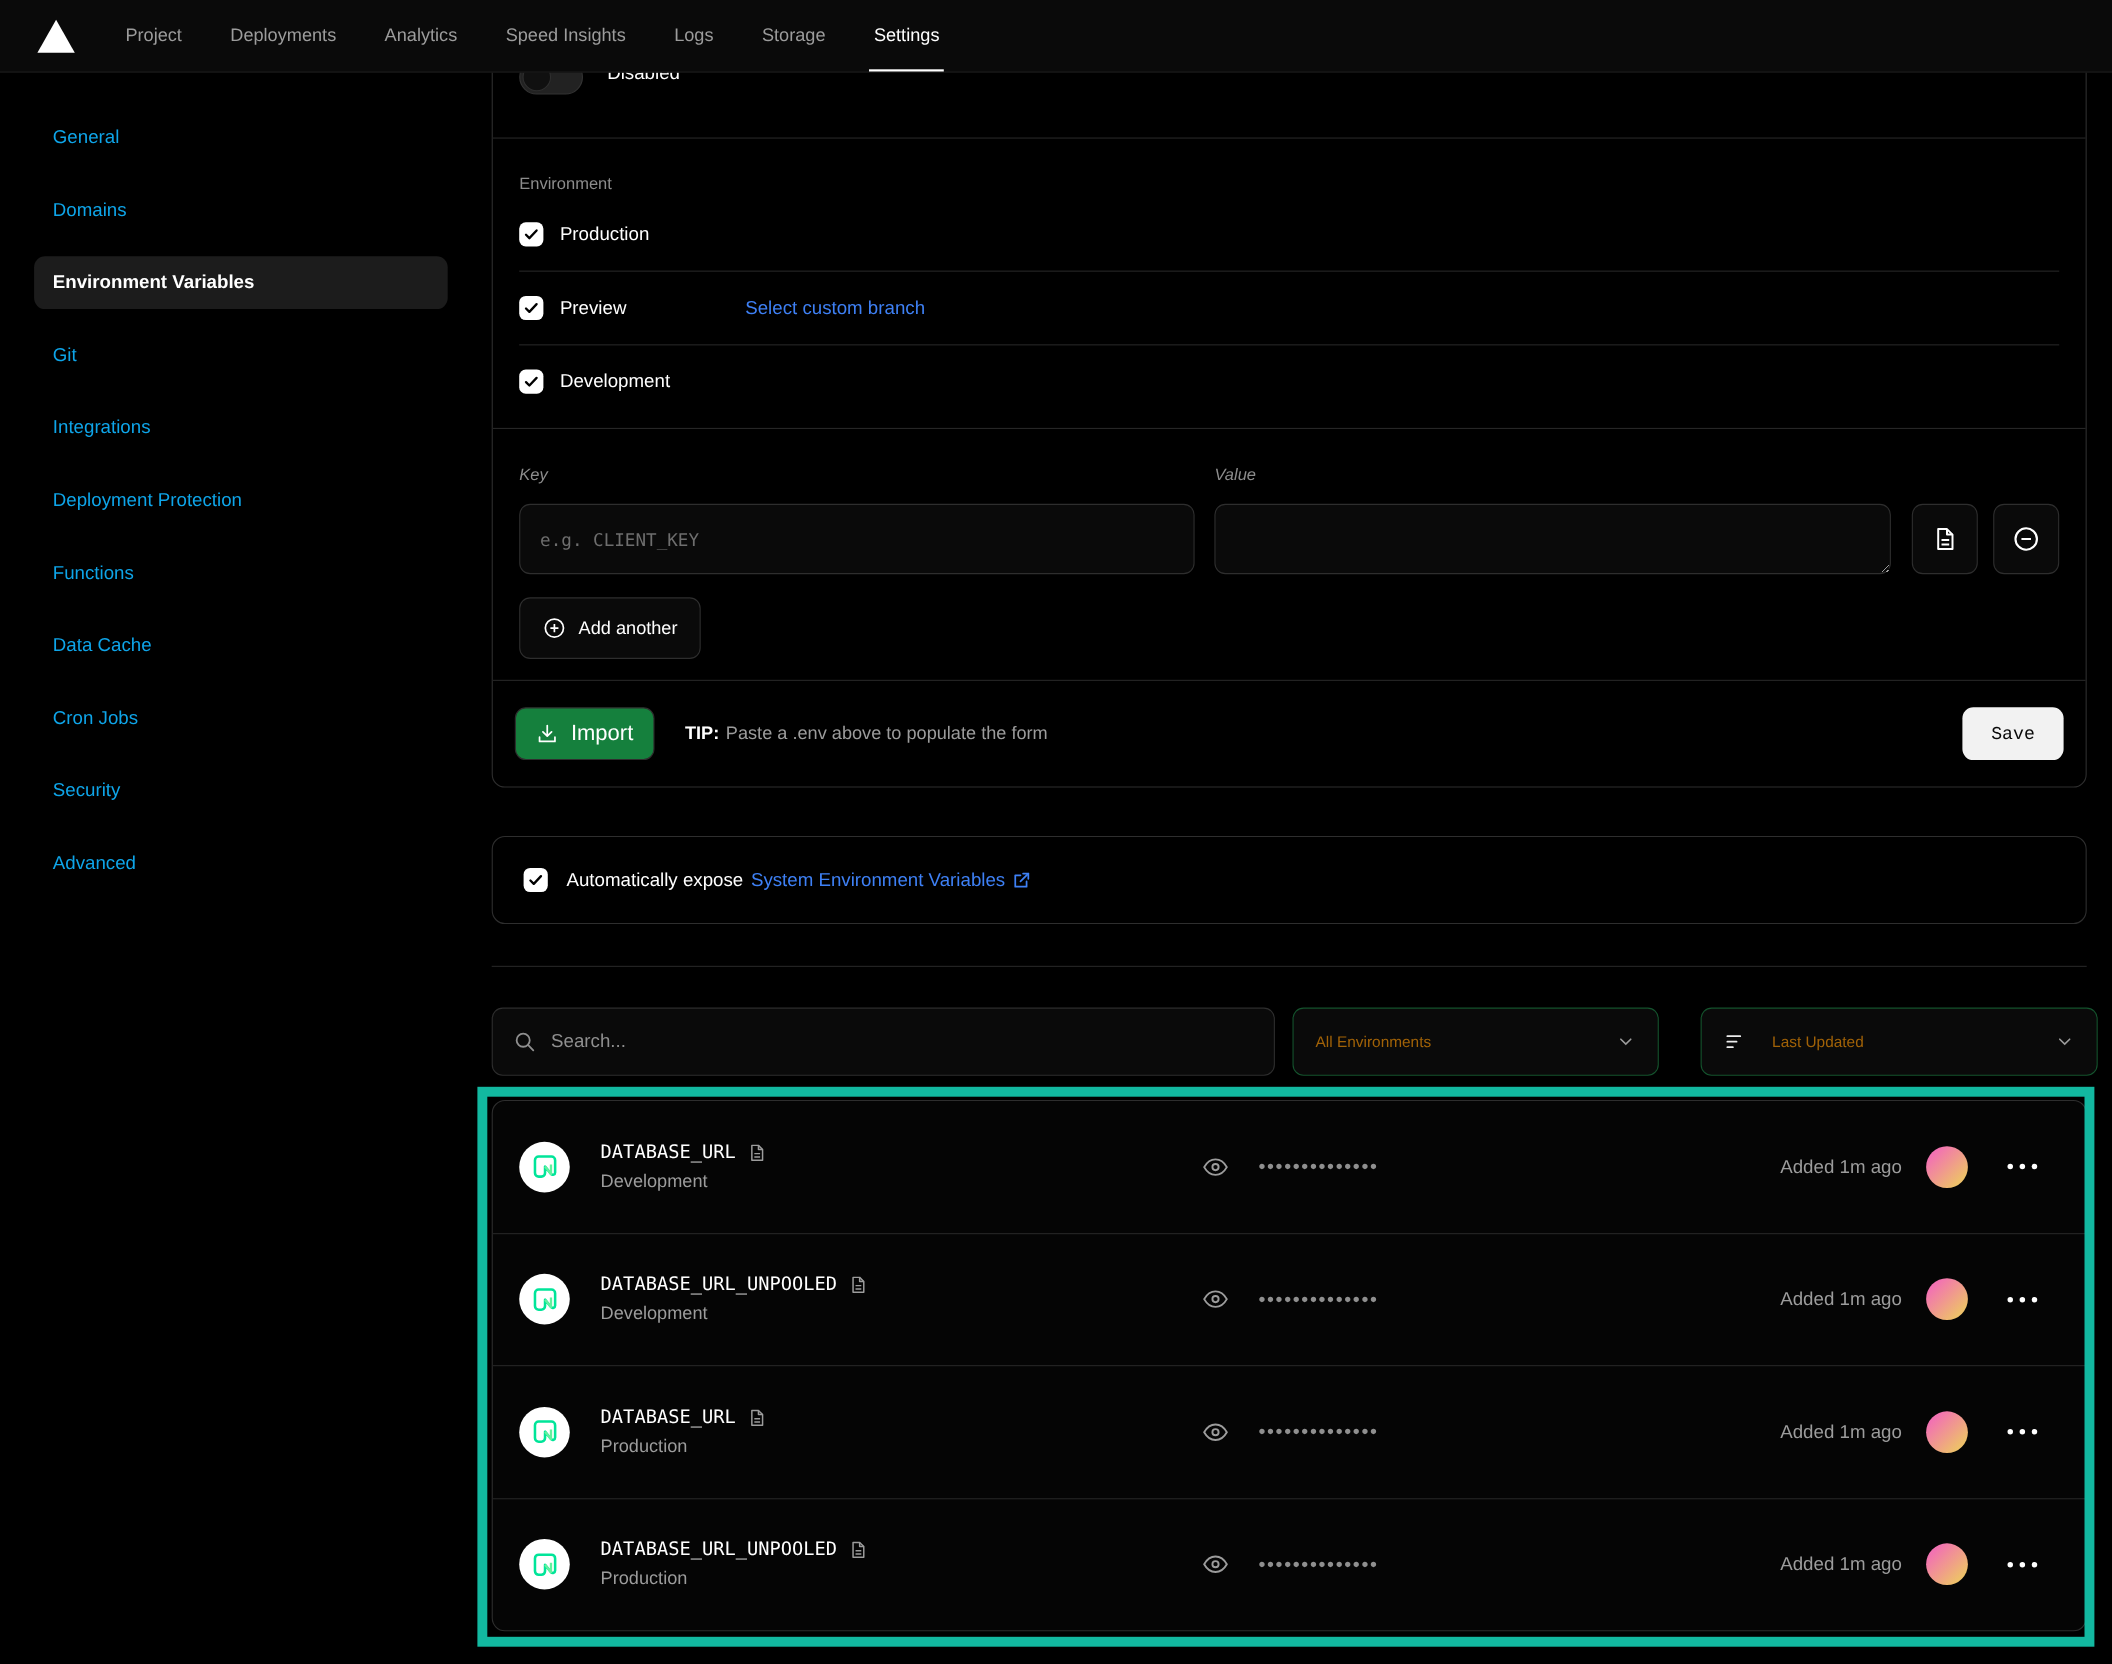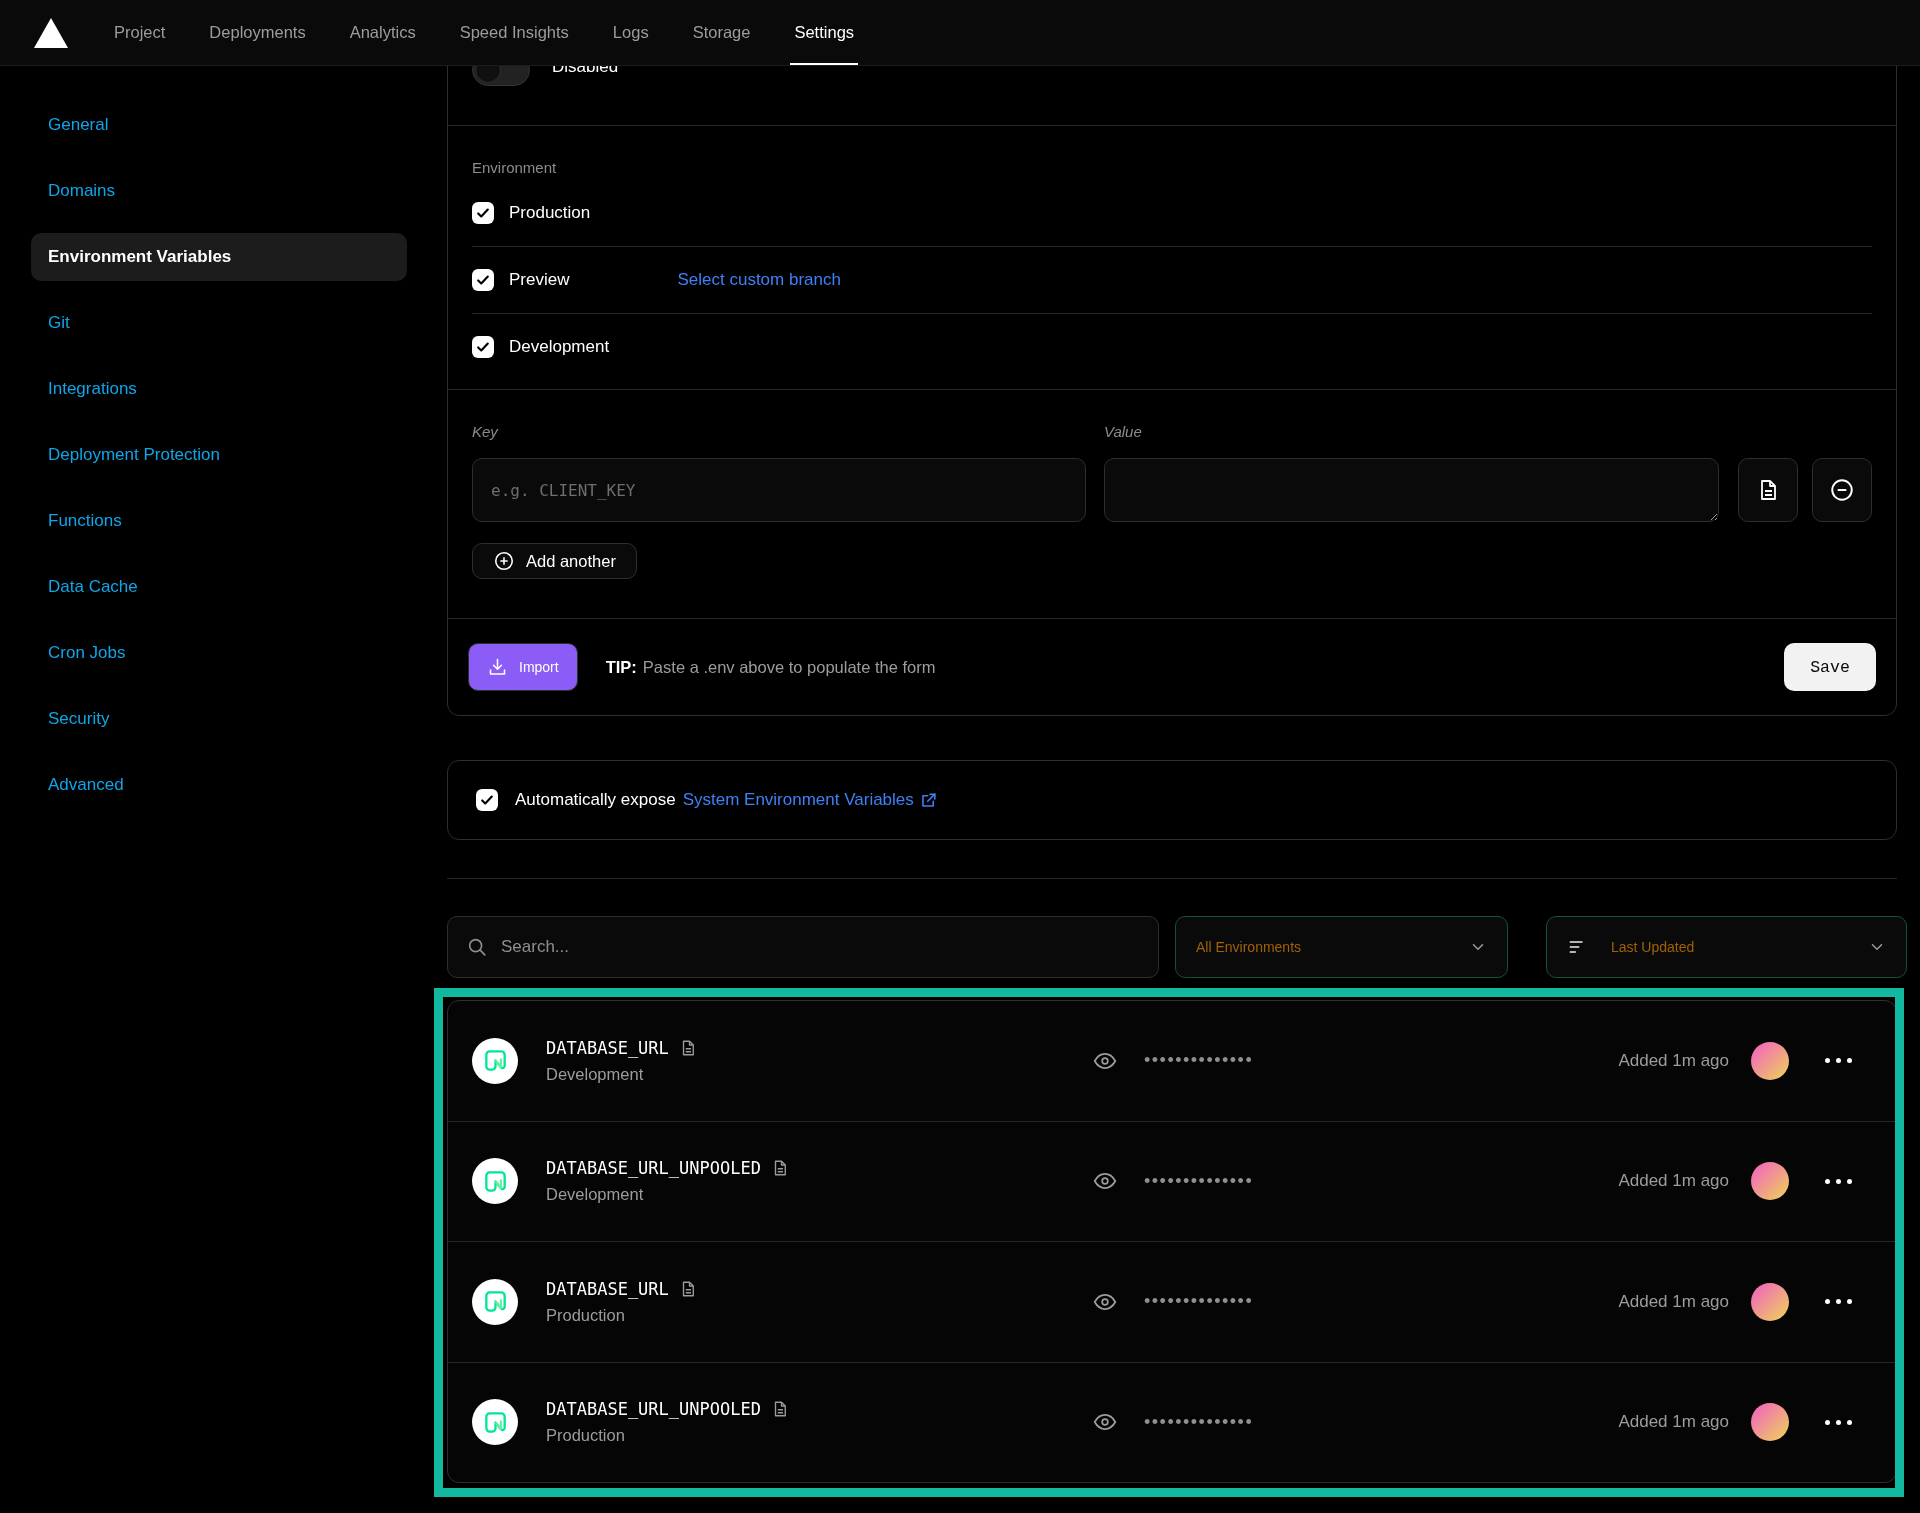--- a/index.html
+++ b/index.html
@@ -55,28 +55,28 @@
                 border:1px solid #2e2e2e; border-radius:10px; color:#ededed;
                 font-size:16px; padding:0 18px; outline:none; }
   .key-input { left:24px; width:614px; }
   .key-input::placeholder { color:#6e6e6e; }
   .value-input { left:656px; width:615px; resize:vertical; padding-top:20px;
                  font-family:"Liberation Sans",sans-serif; }
   .icon-btn { position:absolute; top:449px; width:60px; height:64px; background:#0a0a0a;
               border:1px solid #2e2e2e; border-radius:10px; display:flex; align-items:center;
               justify-content:center; cursor:pointer; color:#fff; }
   .ib1 { left:1290px; } .ib2 { left:1364px; }
-  .add-btn { position:absolute; left:24px; top:534px; height:36px; padding:0 20px;
+  .add-btn { position:absolute; left:24px; top:534px; height:56px; padding:0 20px;
              background:#0a0a0a; border:1px solid #2e2e2e; border-radius:10px; color:#fff;
              font-size:16.5px; display:flex; align-items:center; gap:11px; cursor:pointer; }
   .sec-div3 { position:absolute; left:0; right:0; top:609px; }
   .form-footer { position:absolute; left:0; right:0; top:610px; bottom:0; display:flex;
                  align-items:center; padding:0 20px; }
-  .import-btn { height:48px; padding:0 18px; background:#8b5cf6; border:1px solid #2e2e2e;
-                border-radius:10px; color:#fff; font-size:14px; display:flex;
+  .import-btn { height:48px; padding:0 18px; background:#15803d; border:1px solid #2e2e2e;
+                border-radius:10px; color:#fff; font-size:20px; display:flex;
                 align-items:center; gap:11px; cursor:pointer; }
   .tip { margin-left:28px; font-size:16.5px; color:#9c9c9c; }
   .tip b { color:#fff; margin-right:6px; }
   .save-btn { margin-left:auto; width:92px; height:48px; background:#f2f2f2; color:#0a0a0a;
               border:none; border-radius:10px; font-size:16.5px; font-family:Liberation Mono, monospace;
               cursor:pointer; }
 
   
   .box-sysenv { top:760px; height:80px; display:flex; align-items:center; padding:0 28px; }
   .sysenv-text { margin-left:17px; color:#fff; font-size:17px; display:flex; align-items:center; gap:7px; }

